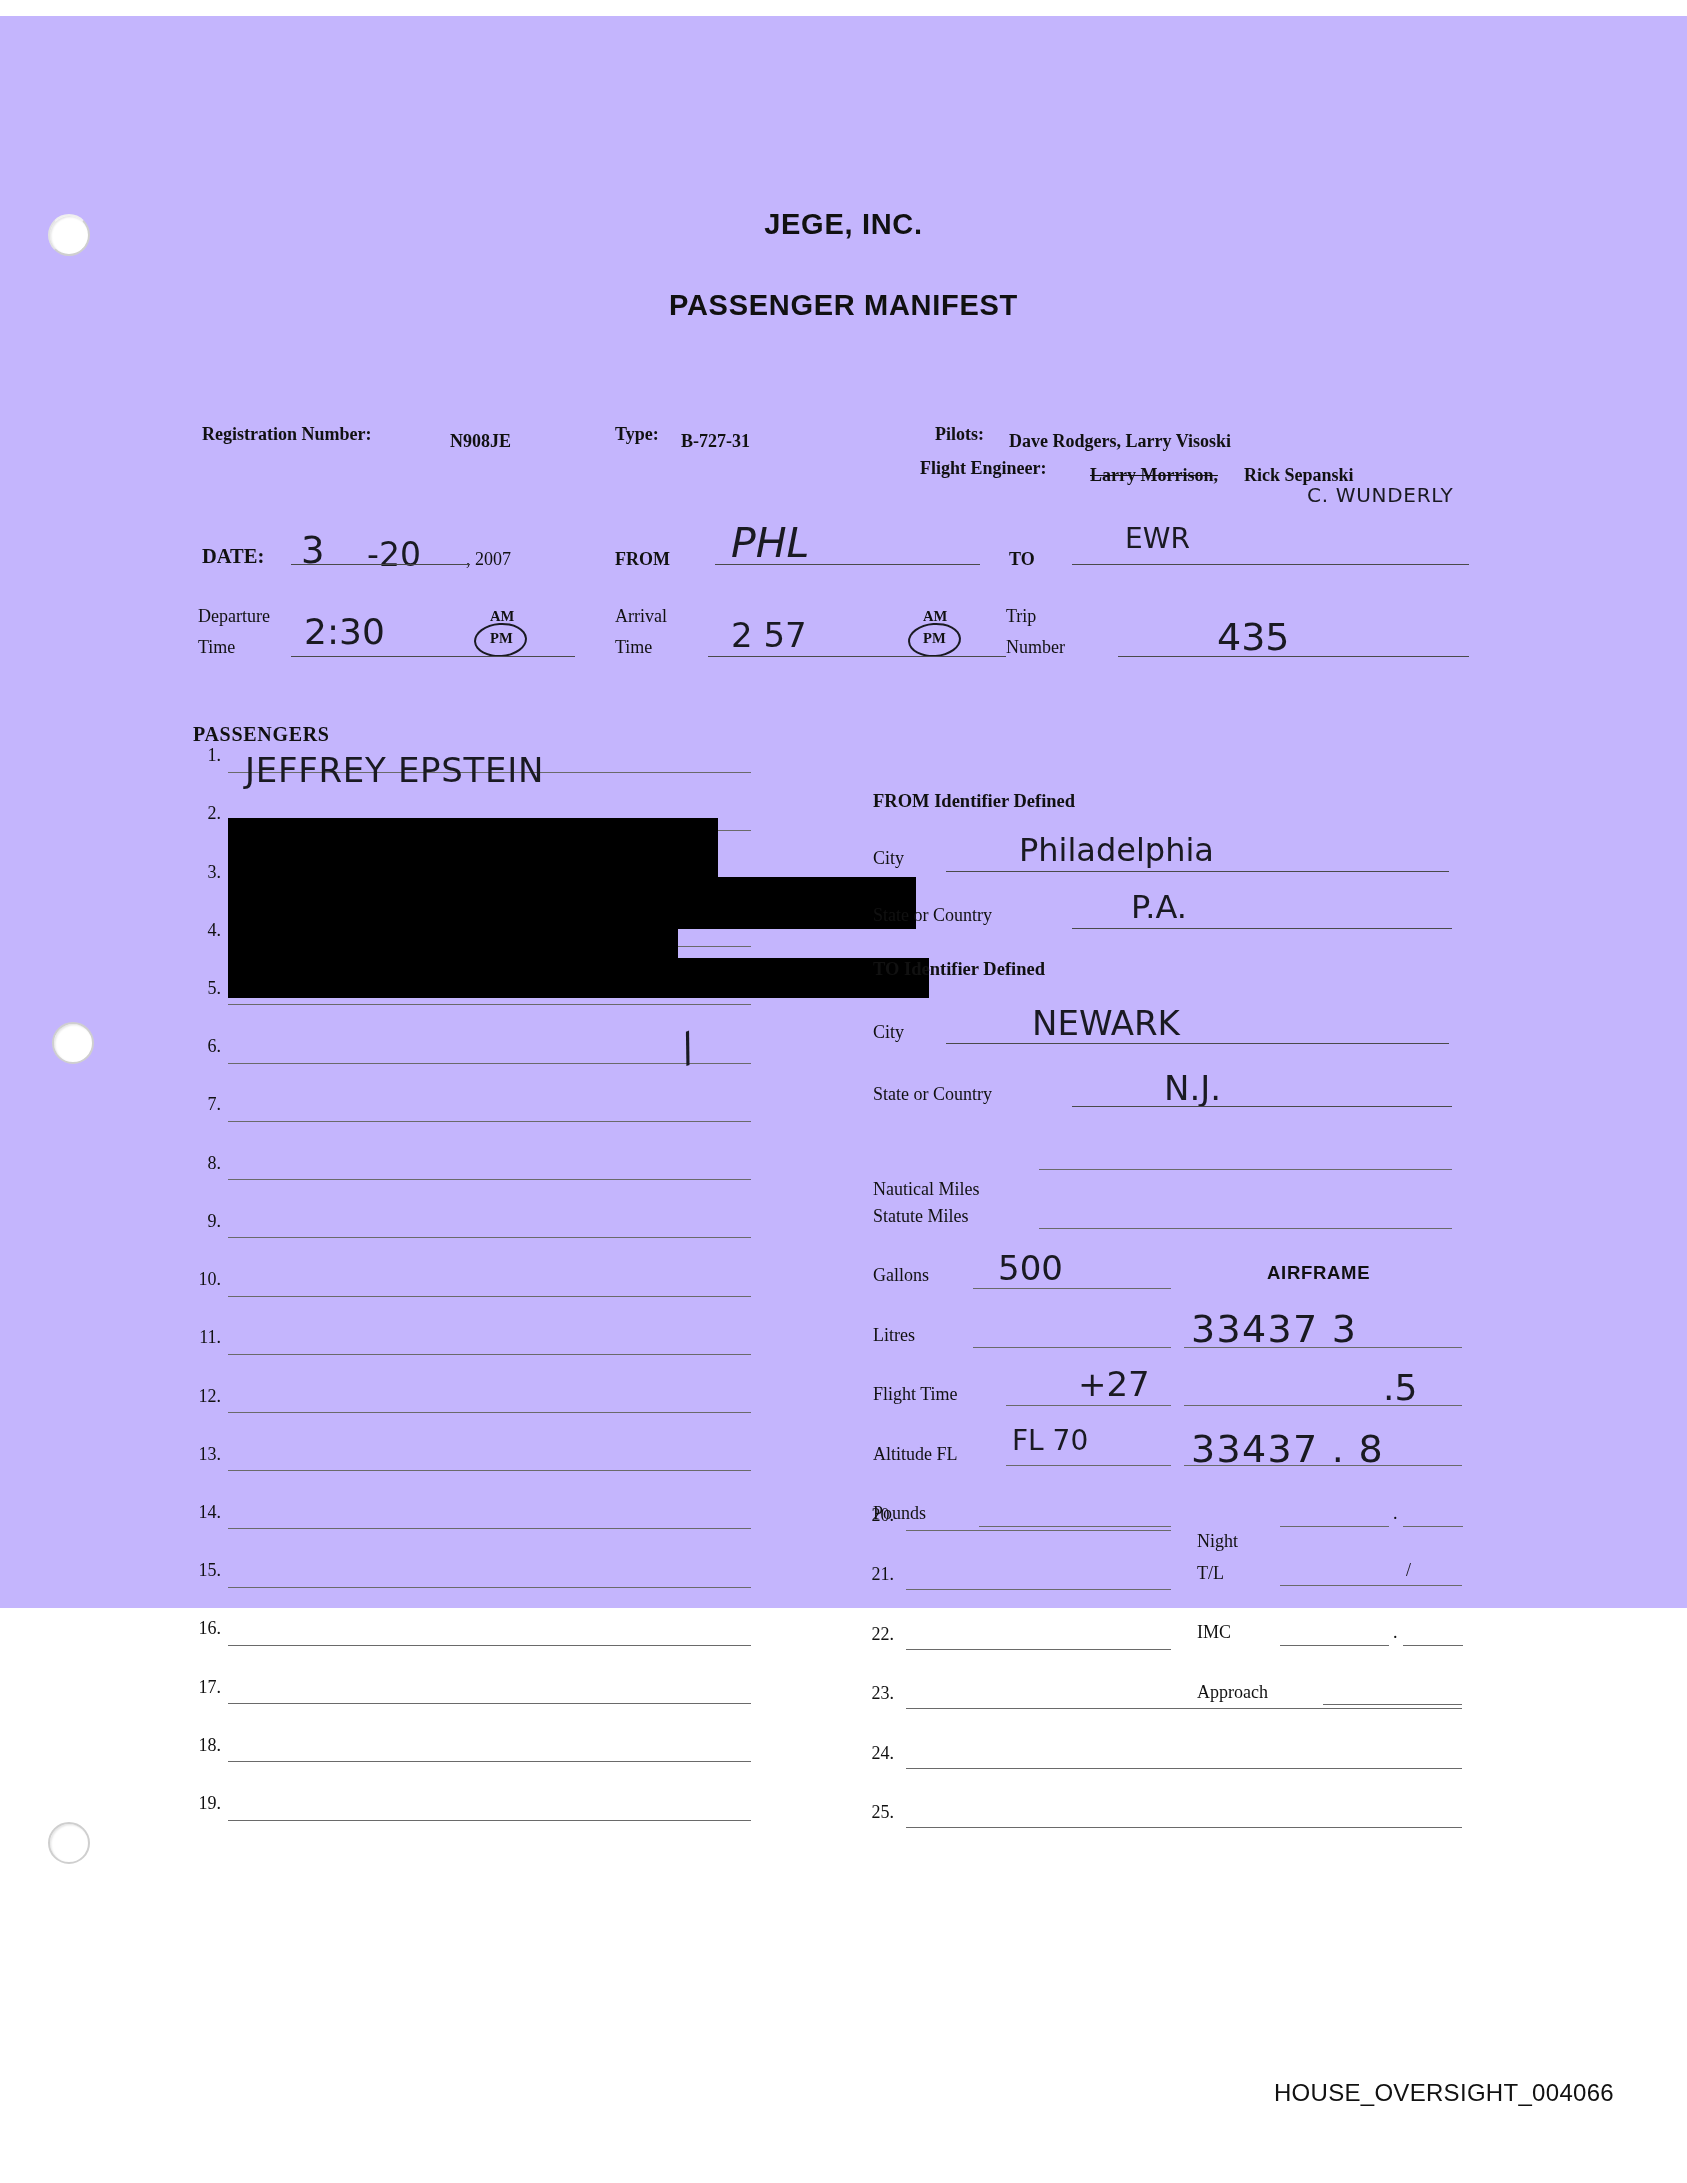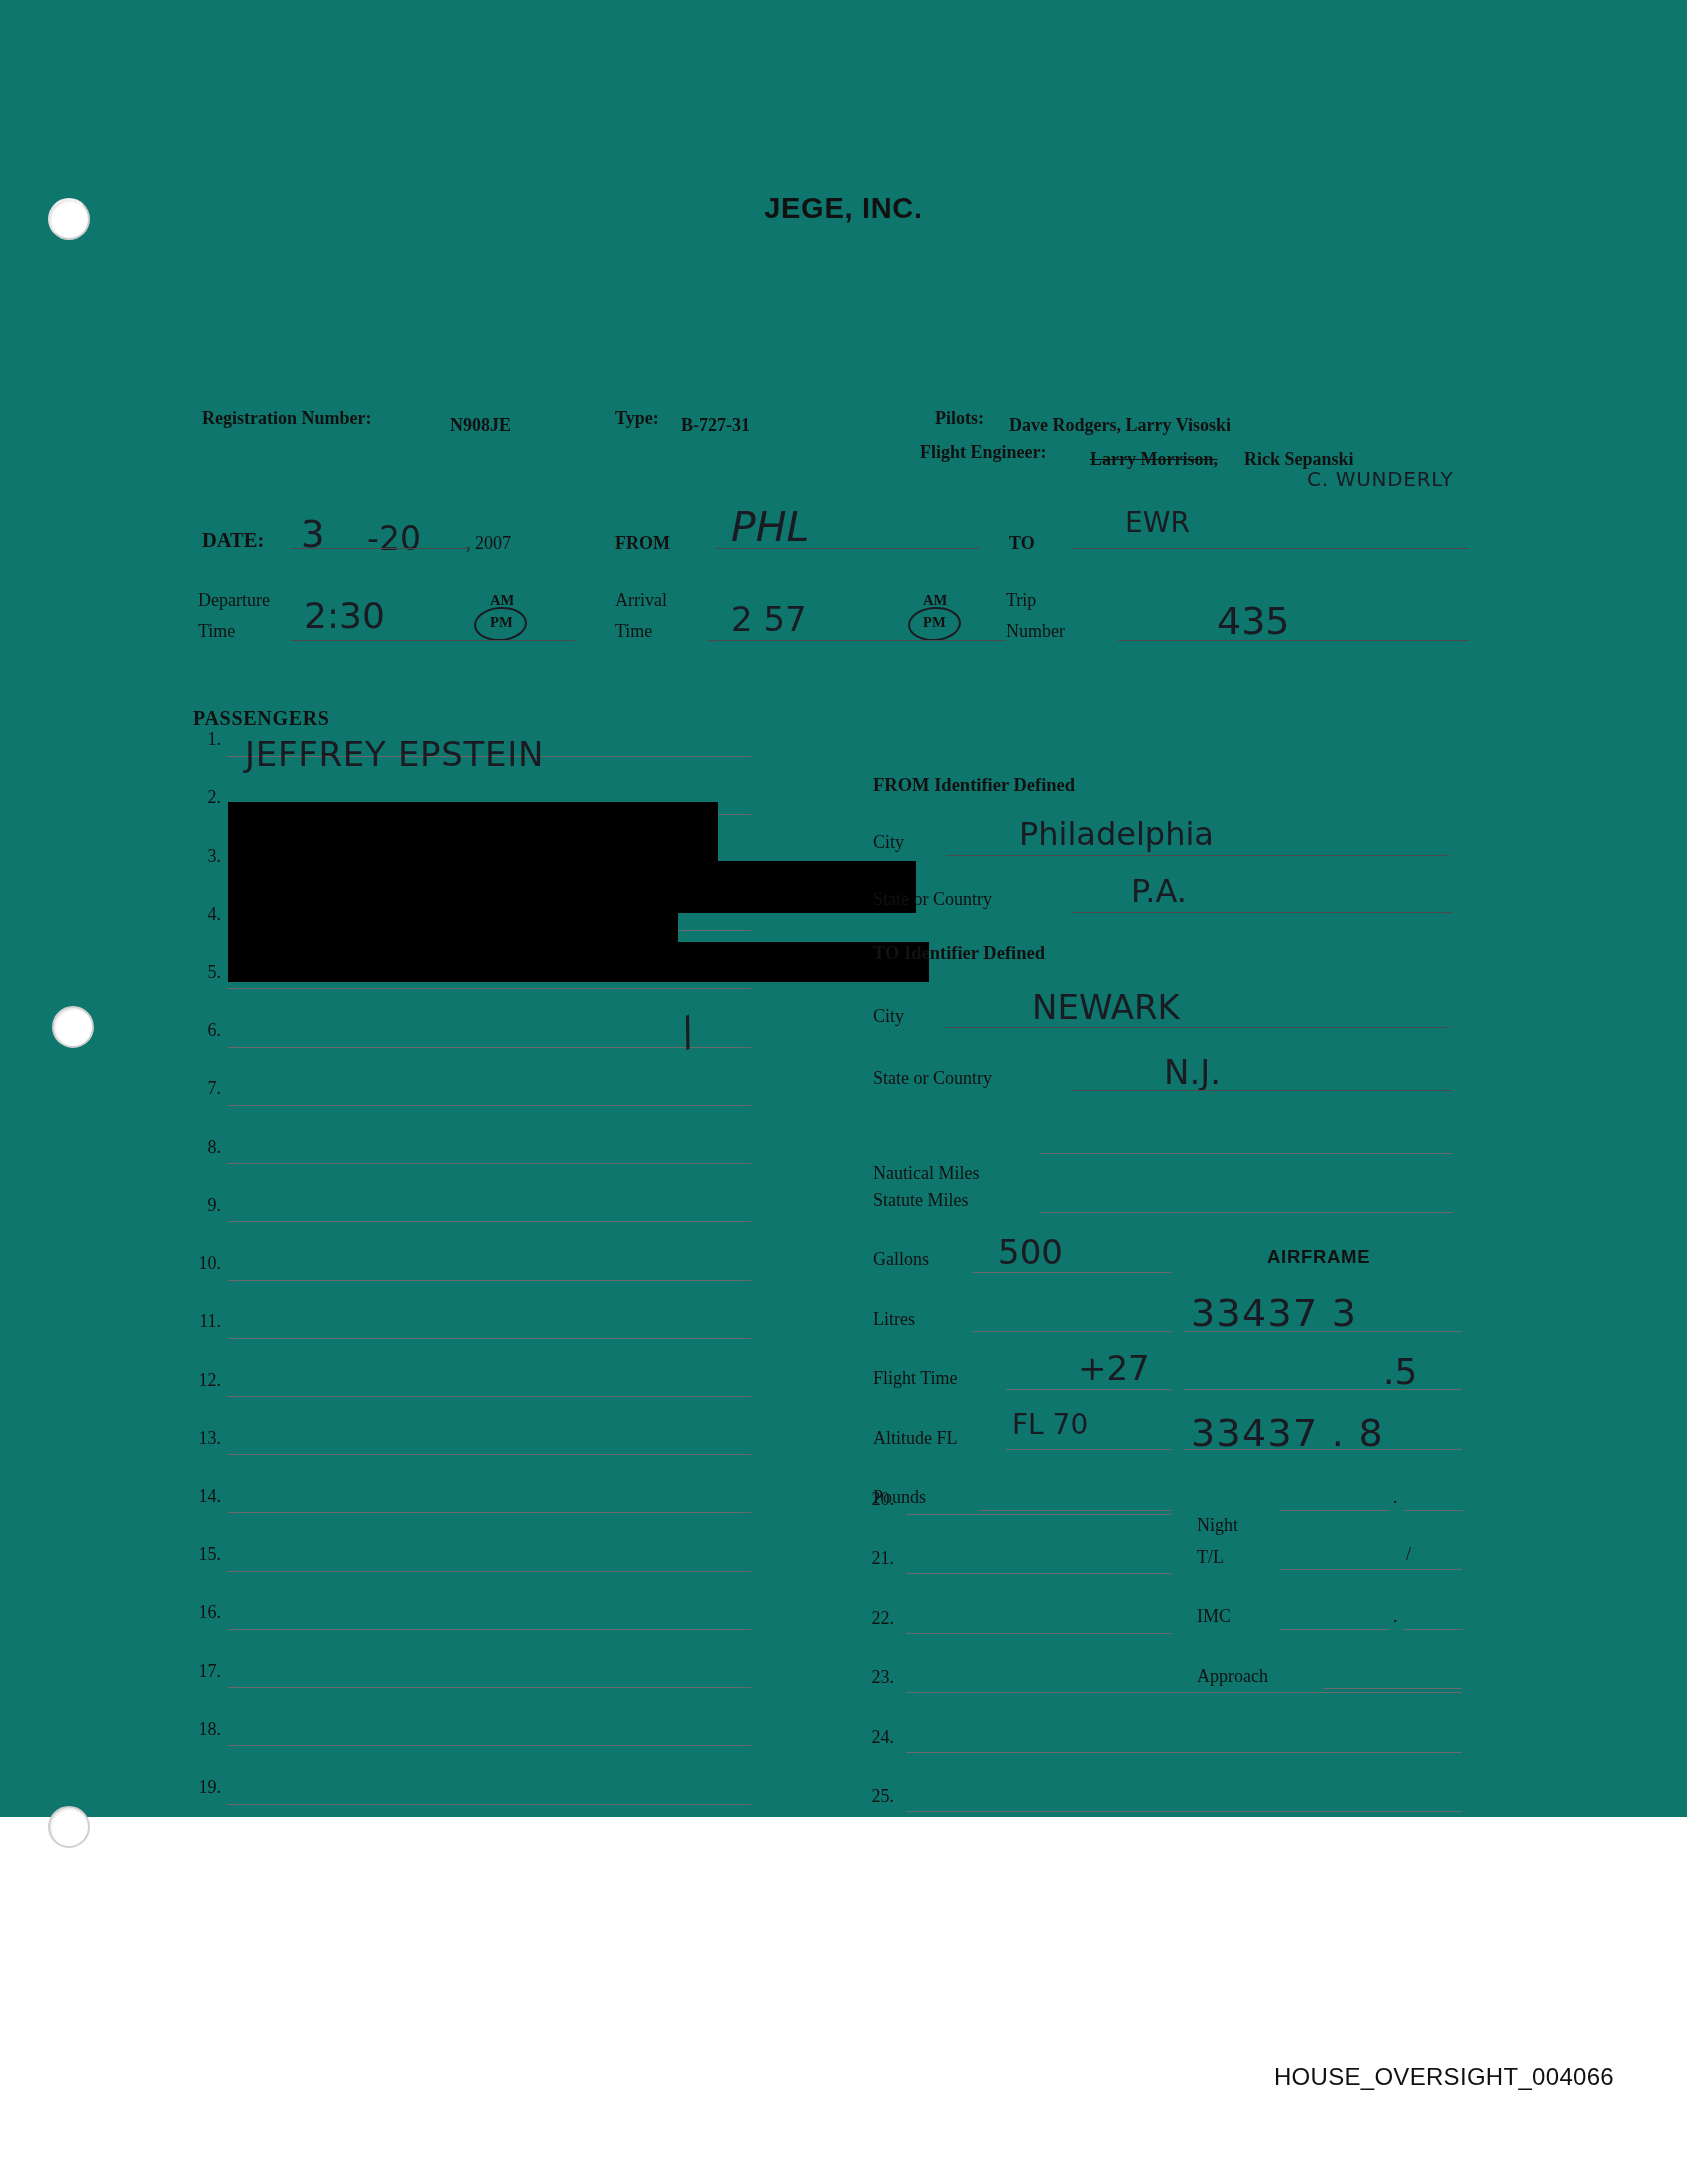--- a/index.html
+++ b/index.html
@@ -11,24 +11,24 @@
     width: 1687px;
     height: 2183px;
     position: relative;
     font-family: "Liberation Serif", serif;
     color: #111;
     overflow: hidden;
   }
 
   .page {
     position: absolute;
-    left: 0; top: 0;
+    left: 0; top: 16px;
     width: 1687px;
-    height: 1817px;
-    background: #0f766e;
+    height: 1592px;
+    background: #c4b5fd;
   }
 
   
   .hole {
     position: absolute;
     width: 38px;
     height: 38px;
     border: 2px solid #cfcfcf;
     border-radius: 50%;
     background: #fff;
@@ -145,20 +145,21 @@
 </head>
 <body>
 
 <div class="page">
 
   <div class="hole h1"></div>
   <div class="hole h2"></div>
   <div class="hole h3"></div>
 
   <div class="doc-title" id="title1">JEGE, INC.</div>
+  <div class="doc-title" id="title2">PASSENGER MANIFEST</div>
 
   <div class="lbl" style="left:202px; top:408px;">Registration Number:</div>
   <div class="val-print" style="left:450px; top:408px;">N908JE</div>
 
   <div class="lbl" style="left:615px; top:408px;">Type:</div>
   <div class="val-print" style="left:681px; top:408px;">B-727-31</div>
 
   <div class="lbl" style="left:920px; top:408px;margin-left:15px;">Pilots:</div>
   <div class="val-print" style="left:1009px; top:408px;">Dave Rodgers,   Larry Visoski</div>
 

